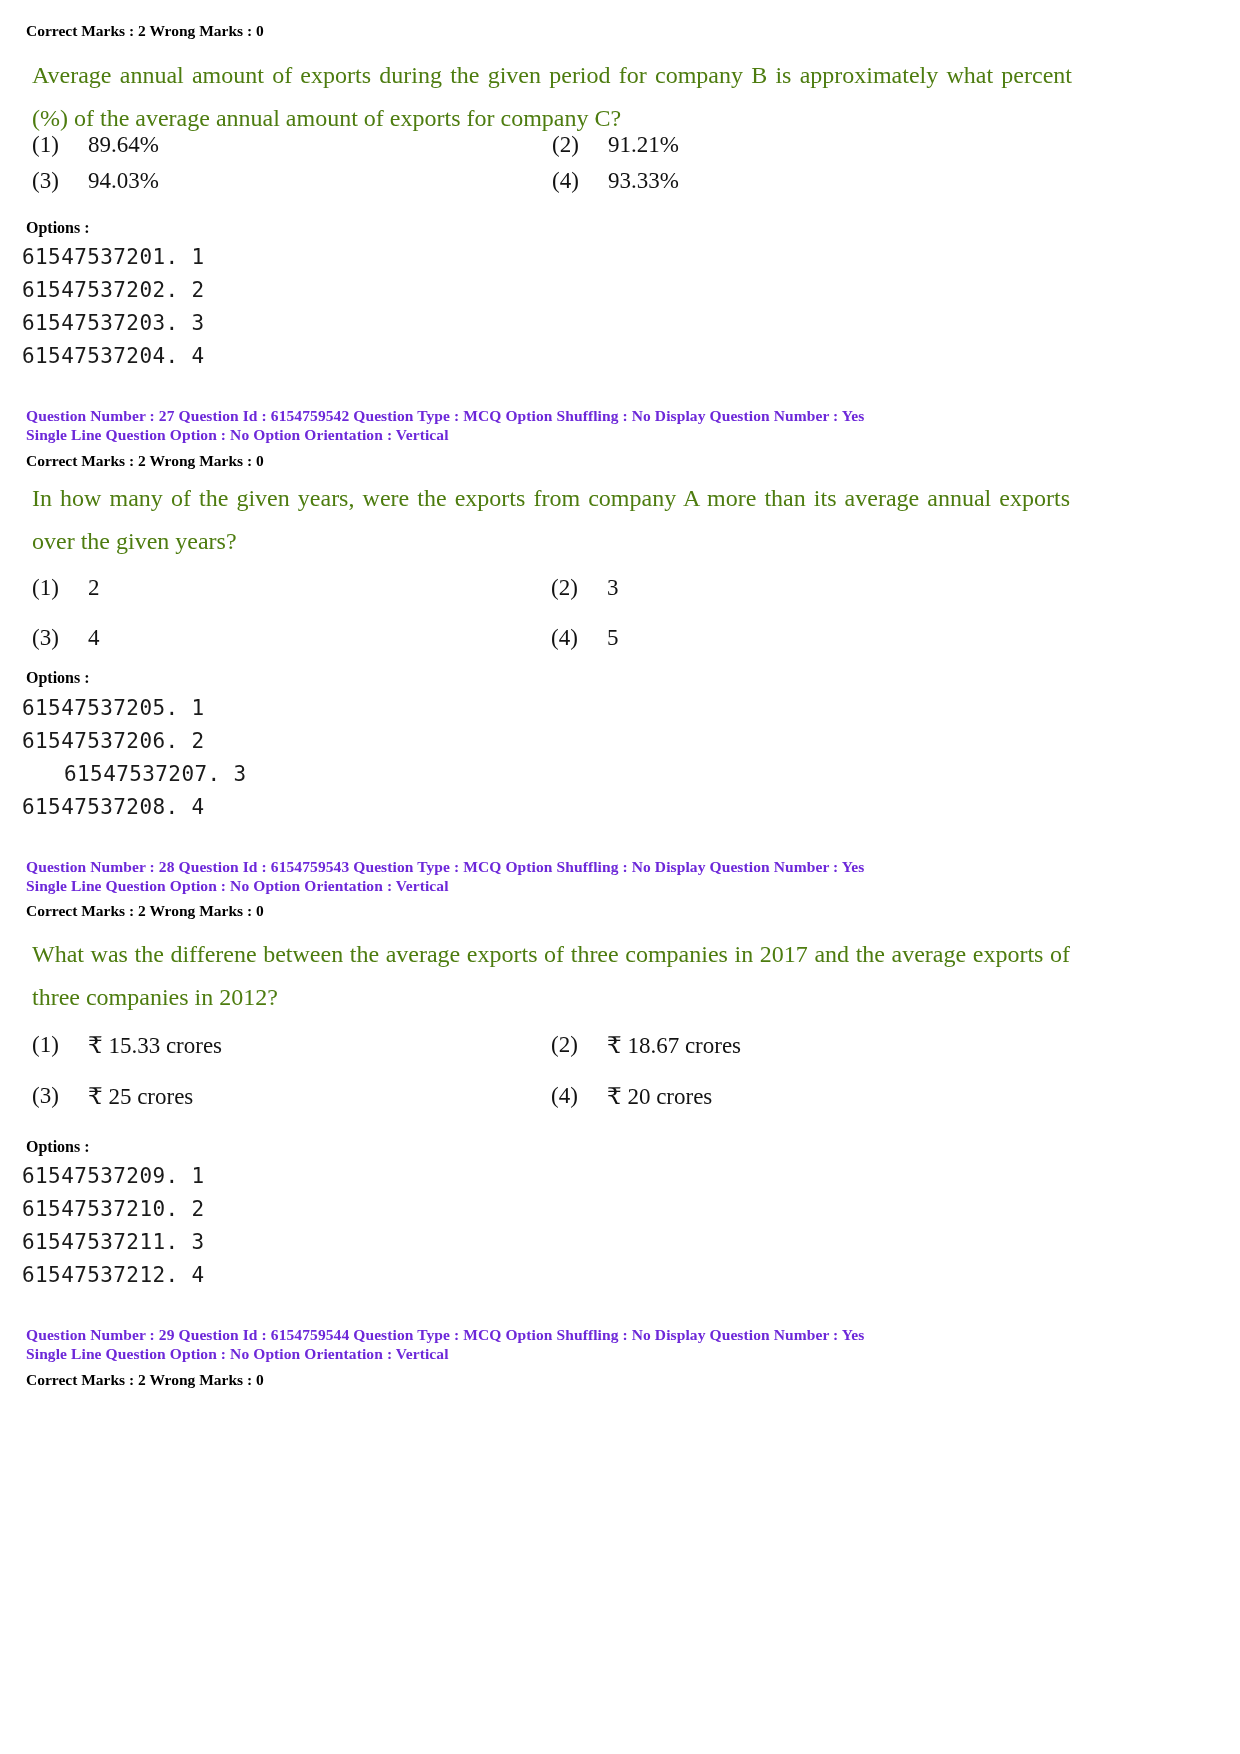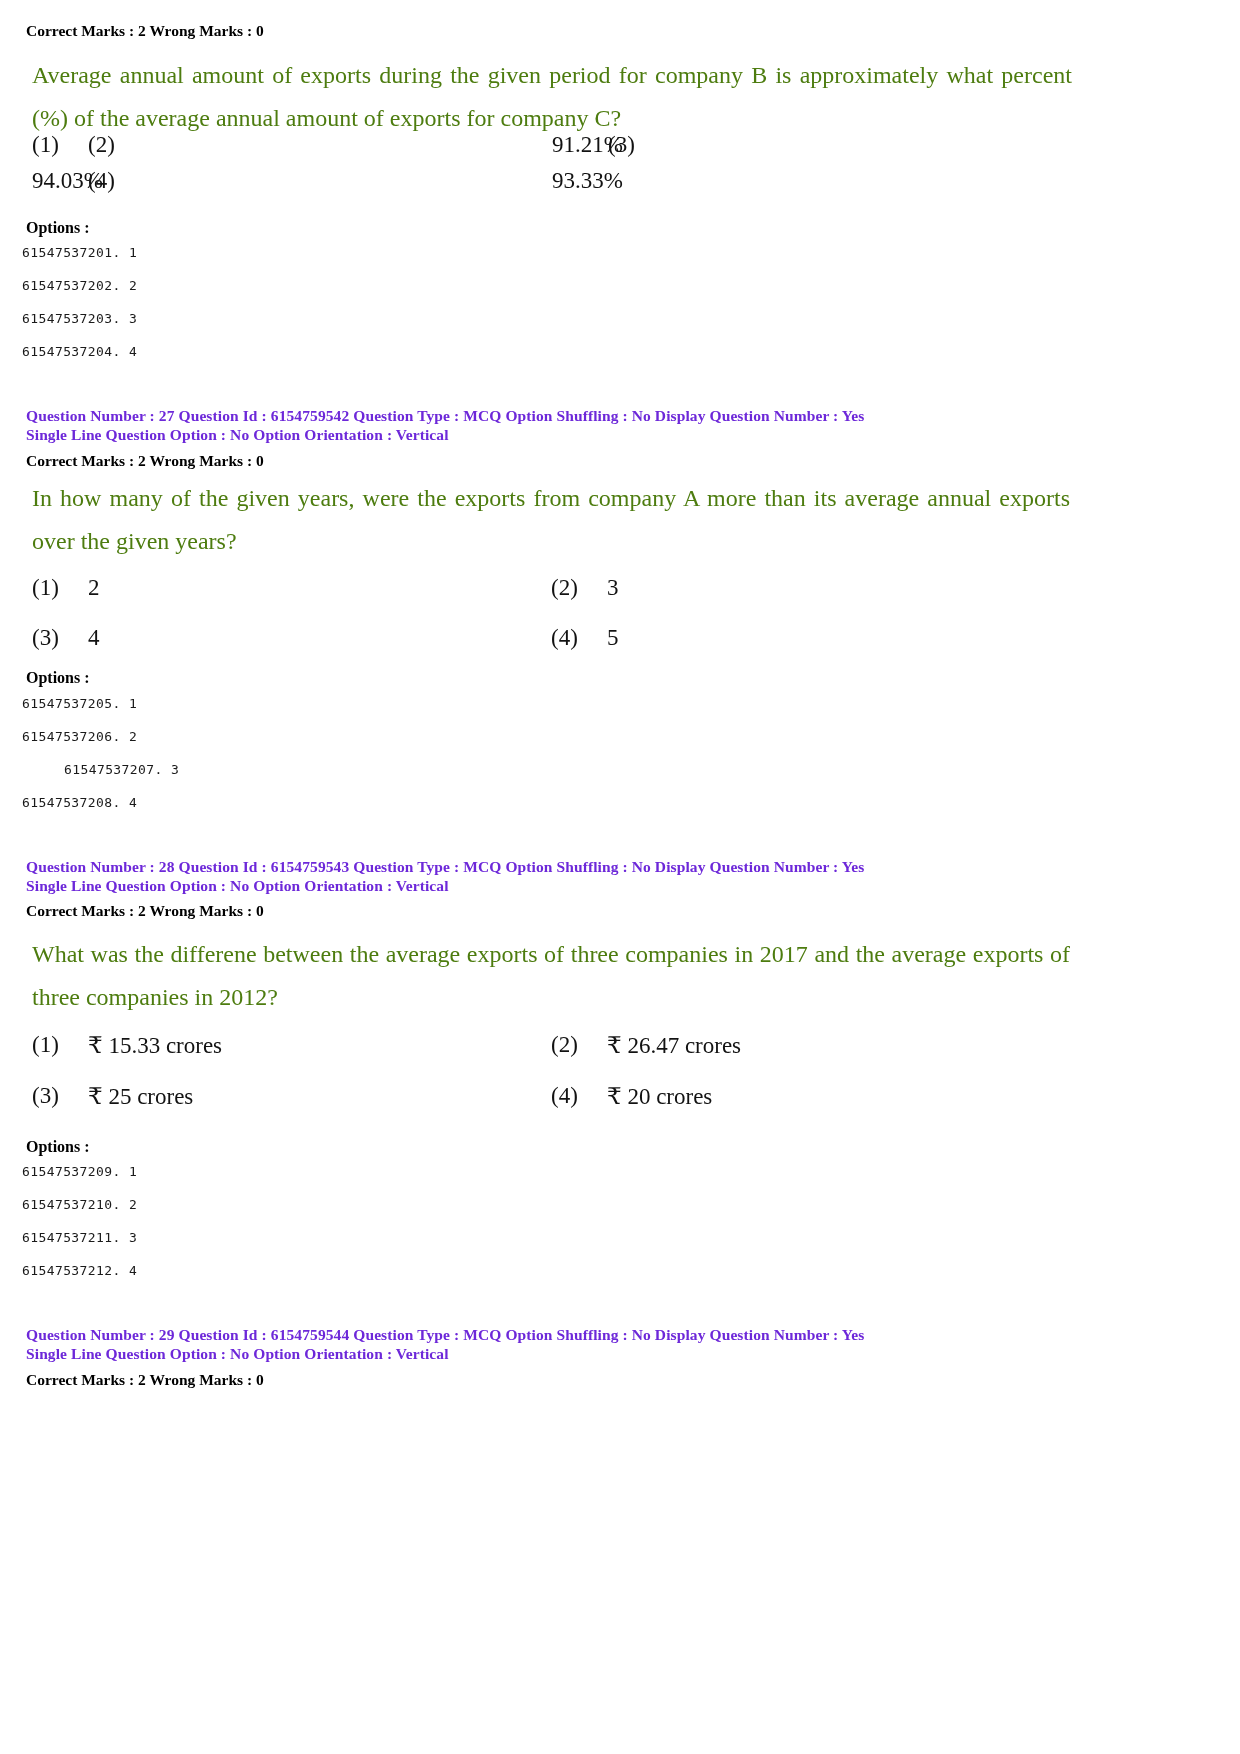--- a/index.html
+++ b/index.html
@@ -70,40 +70,41 @@
 
   
   .options-label {
     font-family: "Liberation Serif", "DejaVu Serif", serif;
     font-weight: bold;
     font-size: 16px;
     color: #000;
   }
   .opt-id {
     font-family: "DejaVu Sans Mono", "Liberation Mono", monospace;
-    font-size: 13px;
+    font-size: 21px;
     color: #1a1a1a;
     letter-spacing: 0.4px;
     white-space: nowrap;
   }
 
   
   .abs { position: absolute; }
 </style>
 </head>
 <body>
 
 <div class="page">
 
   <div class="abs marks-line" style="left:26px; top:22px;">Correct Marks : 2  Wrong Marks : 0</div>
 
   <div class="abs question-text" style="left:32px; top:54px; width:1040px;">Average annual amount of exports during the given period for company B is approximately what percent (%) of the average annual amount of exports for company C?</div>
 
   <div class="abs opt-grid" style="left:32px; top:132px; width:1040px; row-gap:10px;">
     <span class="opt-num">(1)</span>
+    <span class="opt-val">89.64%</span>
     <span class="opt-num">(2)</span>
     <span class="opt-val">91.21%</span>
     <span class="opt-num">(3)</span>
     <span class="opt-val">94.03%</span>
     <span class="opt-num">(4)</span>
     <span class="opt-val">93.33%</span>
   </div>
 
   <div class="abs options-label" style="left:26px; top:219px;">Options :</div>
 
@@ -145,21 +146,21 @@
   </div>
 
   <div class="abs marks-line" style="left:26px; top:902px;">Correct Marks : 2  Wrong Marks : 0</div>
 
   <div class="abs question-text" style="left:32px; top:933px; width:1038px;">What was the differene between the average exports of three companies in 2017 and the average exports of three companies in 2012?</div>
 
   <div class="abs opt-grid" style="left:32px; top:1032px; width:1038px; row-gap:24px;">
     <span class="opt-num">(1)</span>
     <span class="opt-val">₹ 15.33 crores</span>
     <span class="opt-num">(2)</span>
-    <span class="opt-val">₹ 26.47 crores</span>
+    <span class="opt-val">₹ 18.67 crores</span>
     <span class="opt-num">(3)</span>
     <span class="opt-val">₹ 25 crores</span>
     <span class="opt-num">(4)</span>
     <span class="opt-val">₹ 20 crores</span>
   </div>
 
   <div class="abs options-label" style="left:26px; top:1138px;">Options :</div>
 
   <div class="abs opt-id" style="left:22px; top:1164px;">61547537209. 1</div>
   <div class="abs opt-id" style="left:22px; top:1197px;">61547537210. 2</div>

